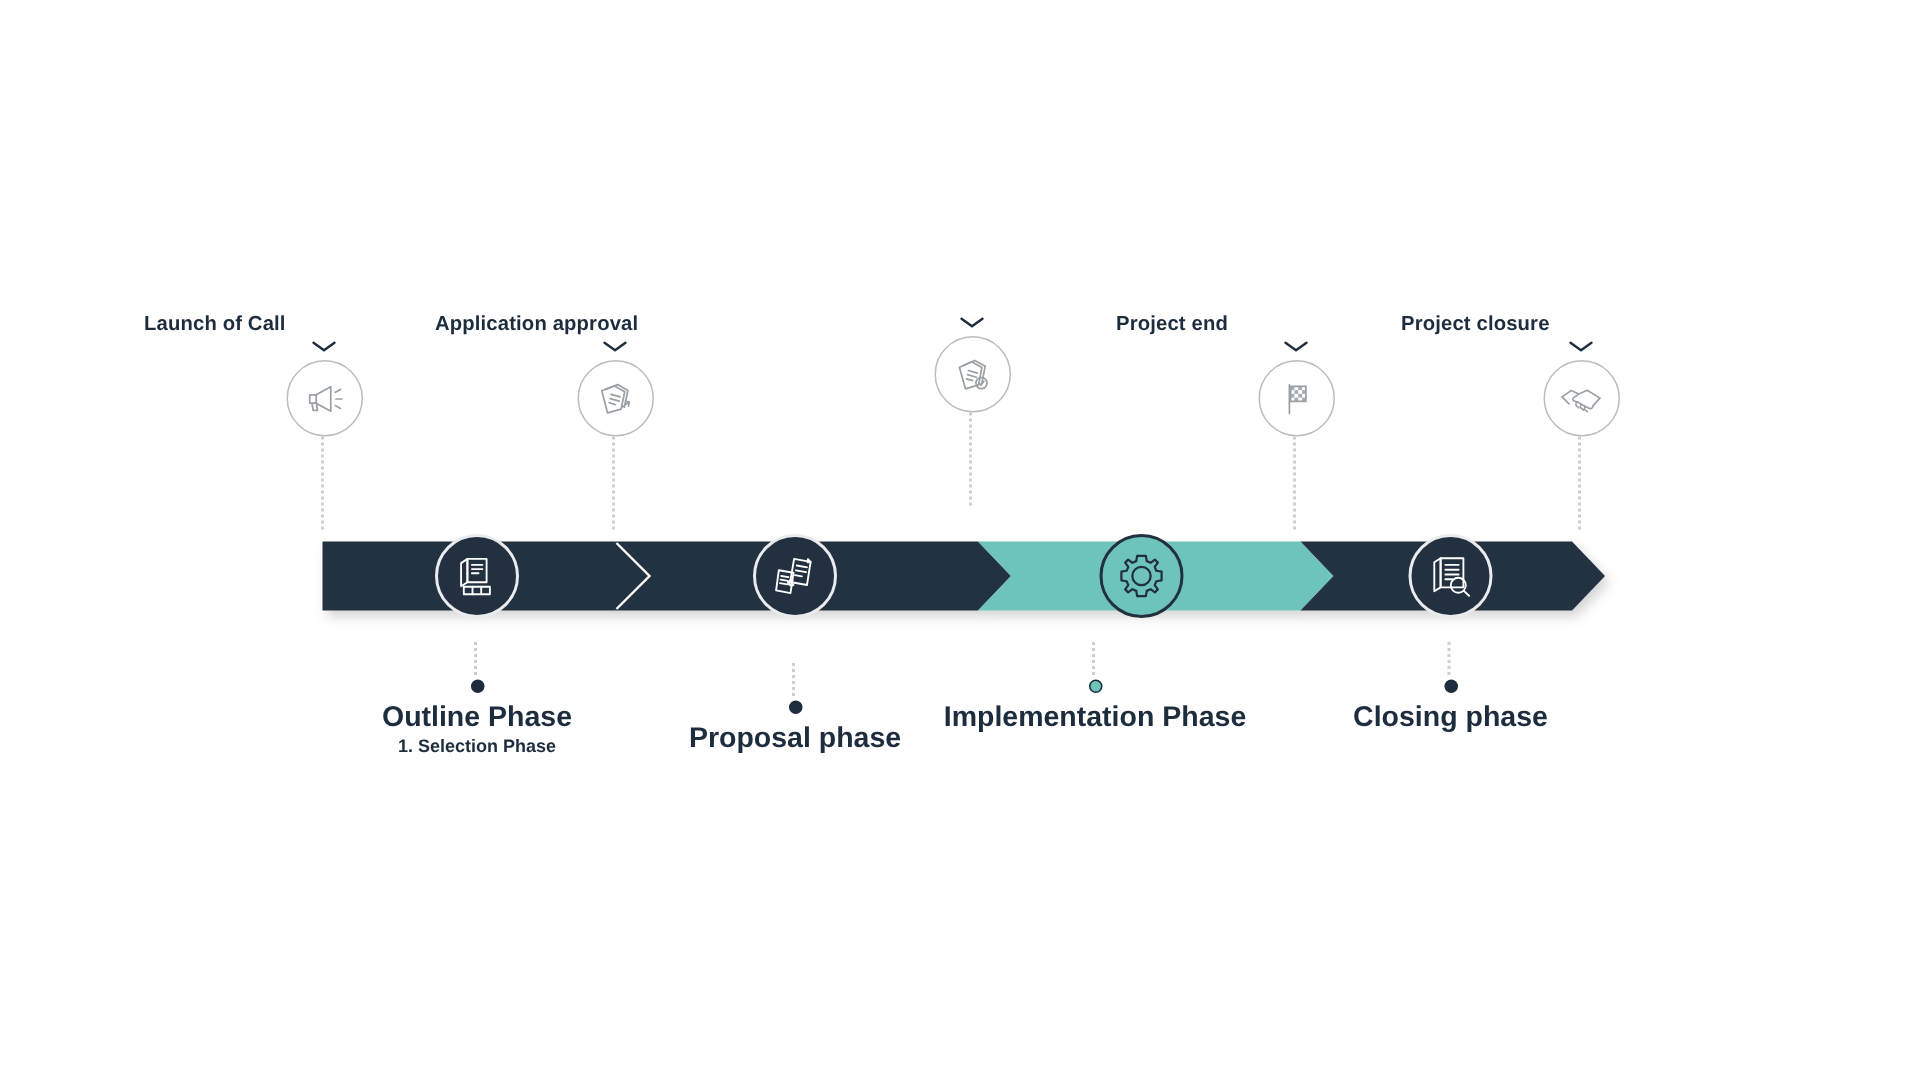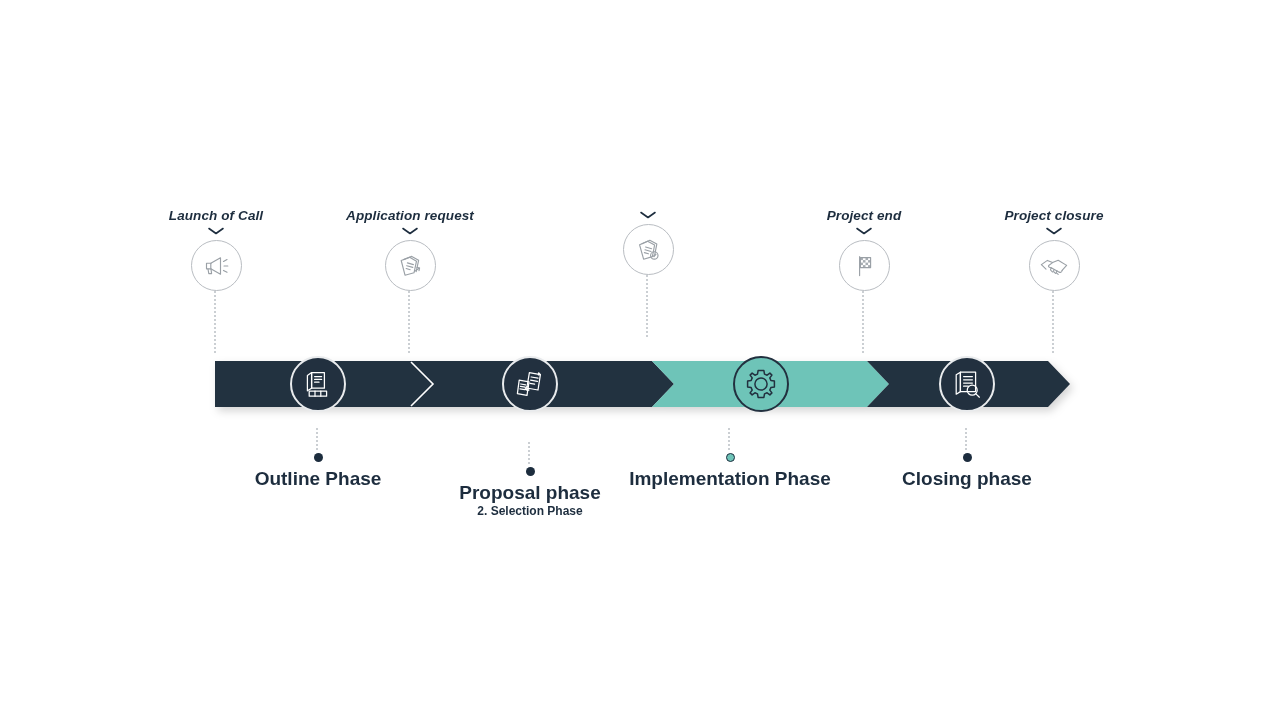--- a/index.html
+++ b/index.html
@@ -18,22 +18,20 @@
     position: relative;
     width: 1280px;
     height: 720px;
   }
 
   
   .milestone {
     position: absolute;
     width: 240px;
     margin-left: -120px;
-    text-align: center;
-    font-style: italic;
   }
   .milestone-label {
     font-size: 13.5px;
     font-weight: bold;
     letter-spacing: .1px;
     color: #1d2d3e;
     line-height: 16px;
     white-space: nowrap;
   }
   .chev-down {
@@ -148,21 +146,21 @@
         <path d="M7 18 L7.8 22.6 L10.6 22.6 L10 18.2"></path>
         <path d="M22.5 10.5 L26 8.6"></path>
               <path d="M23 15 L26.8 15"></path>
               <path d="M22.5 19.4 L26 21.3"></path>
       </svg>
           </span>
      </div>
         <div class="dots-down" style="height:62px"></div>
       </div>
       <div class="milestone" style="left: 410px; top: 208px;">
-        <div class="milestone-label">Application request</div>
+        <div class="milestone-label">Application approval</div>
         <svg class="chev-down" viewBox="0 0 240 14">
     <path d="M113 4.5 L120 9.5 L127 4.5" fill="none" stroke="#1d2d3e" stroke-width="1.6" stroke-linecap="round" stroke-linejoin="round"></path>
   </svg>
         <div class="m-circle">
        <span>
             <svg width="30" height="30" viewBox="0 0 30 30" fill="none" stroke="#9aa0a6" stroke-width="1.15" stroke-linejoin="round" stroke-linecap="round">
         <path d="M6.2 9.5 L14.6 6.3 L21.5 10.2 L19 21.8 L10 24.2 Z"></path>
         <path d="M8.6 8.6 L16.8 5.4 L23.6 9.3 L21.2 20.6"></path>
         <path d="M12.4 11.9 L18.4 13.6"></path>
               <path d="M11.8 14.7 L17.8 16.4"></path>
@@ -319,26 +317,26 @@
           </span>
         </div>
       </div>
   </div>
 
   <div id="phases">
       <div class="phase" style="left: 318px; top: 428px;">
         <div class="dots-up"></div>
         <div class="phase-dot dot-dark"></div>
         <div class="phase-title">Outline Phase</div>
+        <div class="phase-sub">1. Selection Phase</div>
       </div>
       <div class="phase" style="left: 530px; top: 442px;">
         <div class="dots-up"></div>
         <div class="phase-dot dot-dark"></div>
         <div class="phase-title">Proposal phase</div>
-        <div class="phase-sub">2. Selection Phase</div>
       </div>
       <div class="phase" style="left: 730px; top: 428px;">
         <div class="dots-up"></div>
         <div class="phase-dot dot-teal"></div>
         <div class="phase-title">Implementation Phase</div>
       </div>
       <div class="phase" style="left: 967px; top: 428px;">
         <div class="dots-up"></div>
         <div class="phase-dot dot-dark"></div>
         <div class="phase-title">Closing phase</div>

